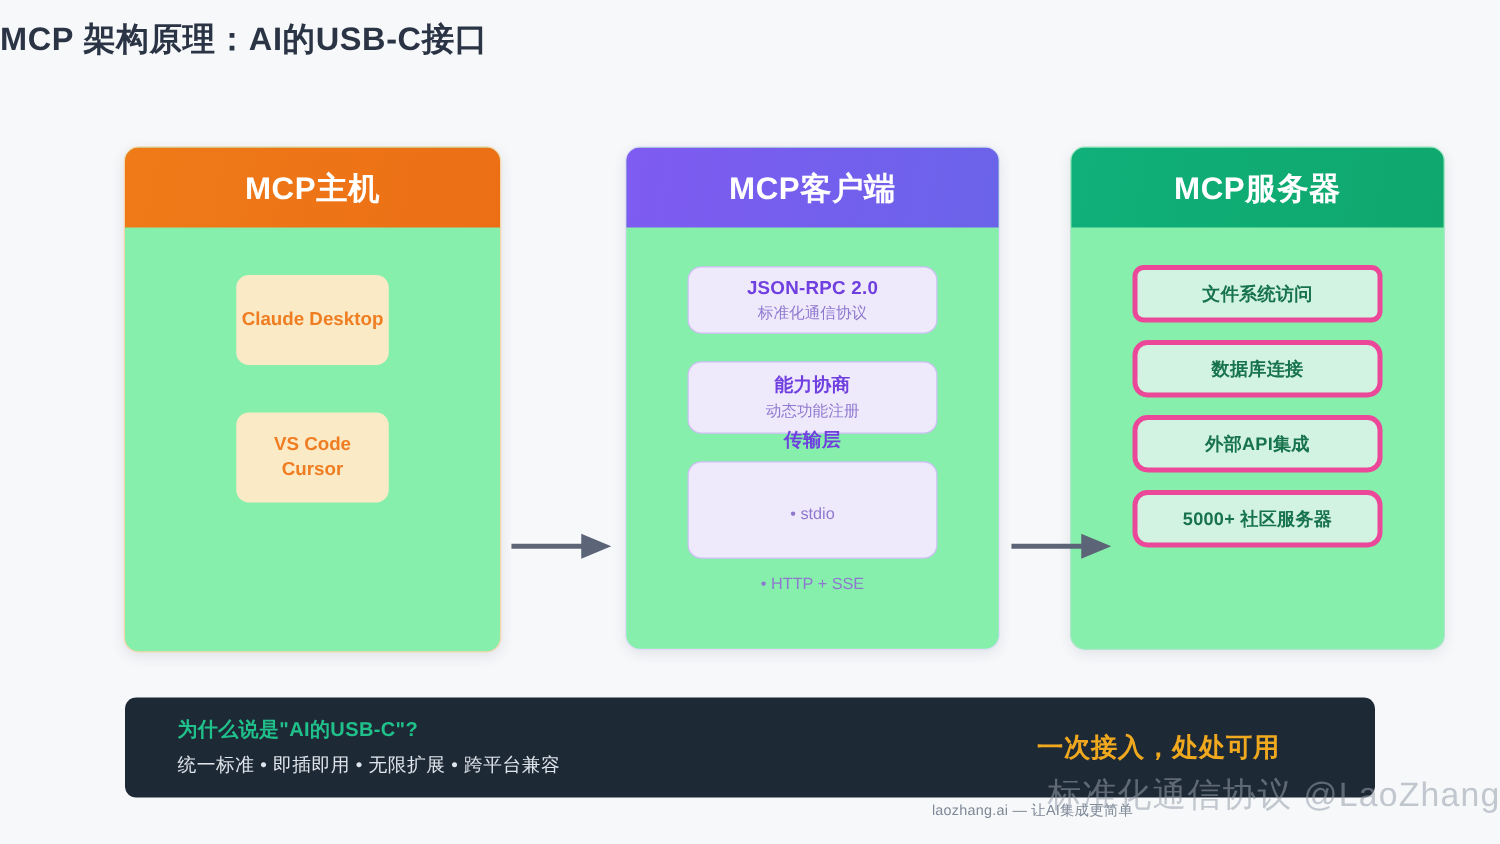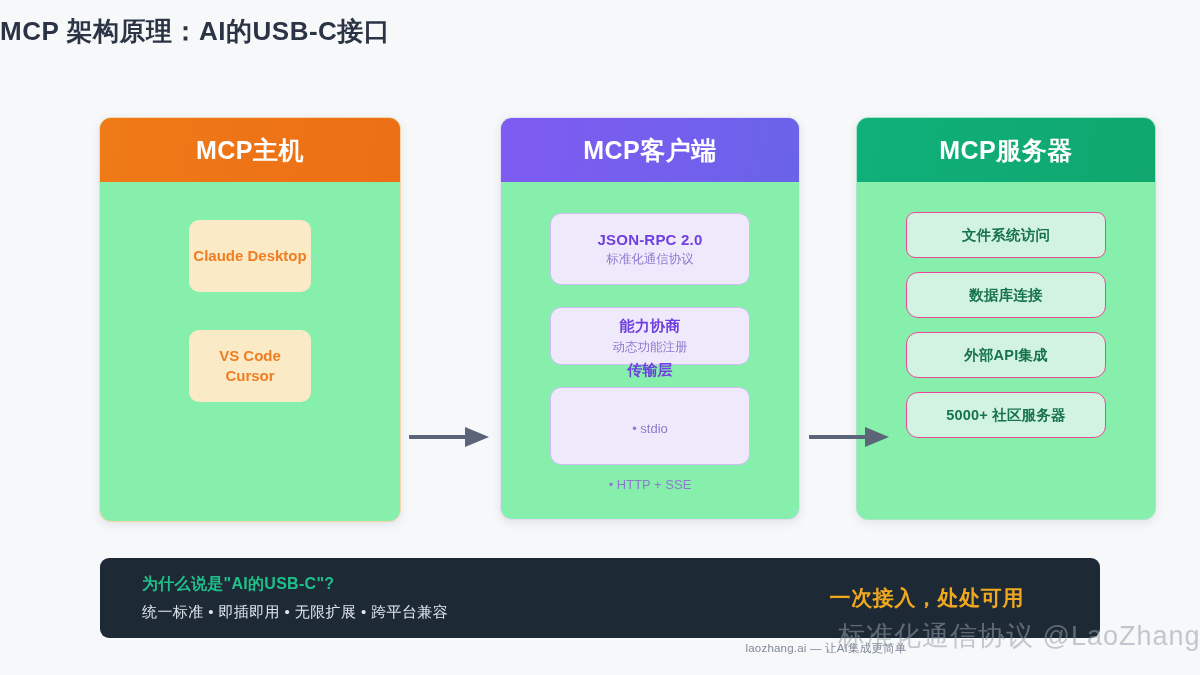--- a/index.html
+++ b/index.html
@@ -103,37 +103,37 @@
   .client-item .ci-title {
     font-size: 15px; font-weight: 700; color: #6f3fdf;
     letter-spacing: 0.2px;
   }
   .client-item .ci-sub {
     font-size: 12.5px; color: #8f79cf; margin-top: 3px;
   }
   .client-item .ci-bullet {
     font-size: 13px; color: #8f79cf; margin-top: 2px;
   }
-  #client-item-0 { height: 72px; margin-top: 5px; }
+  #client-item-0 { height: 54px; margin-top: 5px; }
   #client-item-1 { height: 58px; margin-top: 22px; }
   #client-item-2 { height: 78px; margin-top: 22px; gap: 39px; }
 
   
   #card-server {
     left: 856px; width: 300px; height: 403px;
     border: 1px solid #a9e6c8;
   }
   #card-server .card-head {
     background: linear-gradient(100deg, #10b07a 0%, #0fa76e 100%);
   }
   .server-item {
     width: 200px;
     height: 46px;
     background: #d3f3e2;
-    border: 1px solid #ec4899;
+    border: 4px solid #ec4899;
     border-radius: 9px;
     color: #17734b;
     font-size: 14.5px;
     font-weight: 600;
     display: flex;
     align-items: center;
     justify-content: center;
     letter-spacing: 0.2px;
   }
   .server-item + .server-item { margin-top: 14px; border-radius: 12px; }

